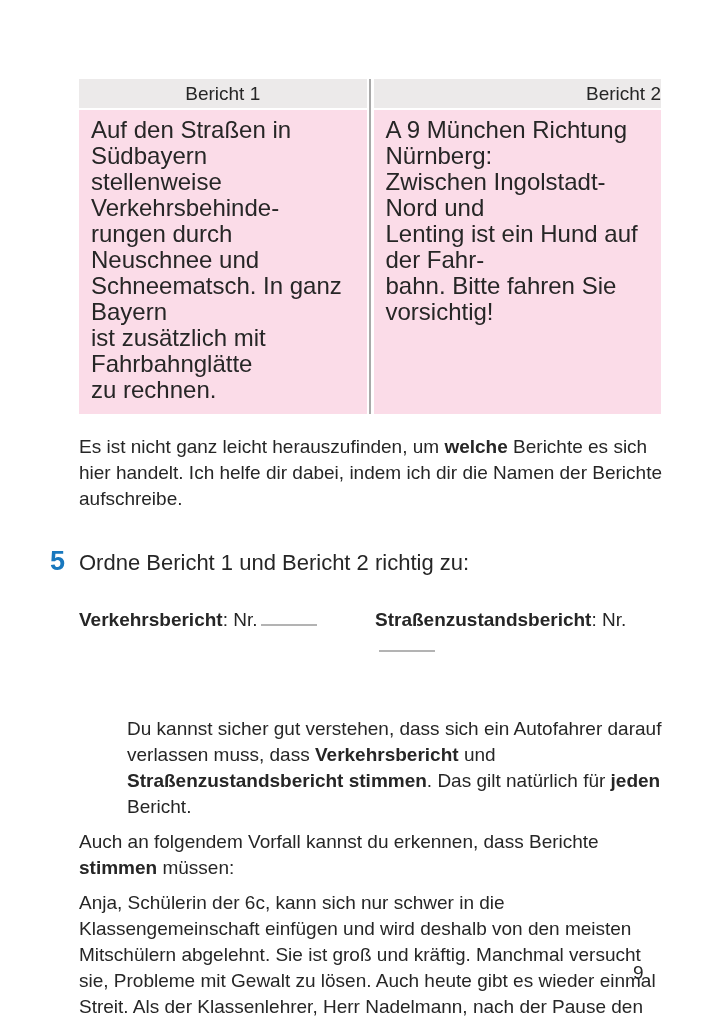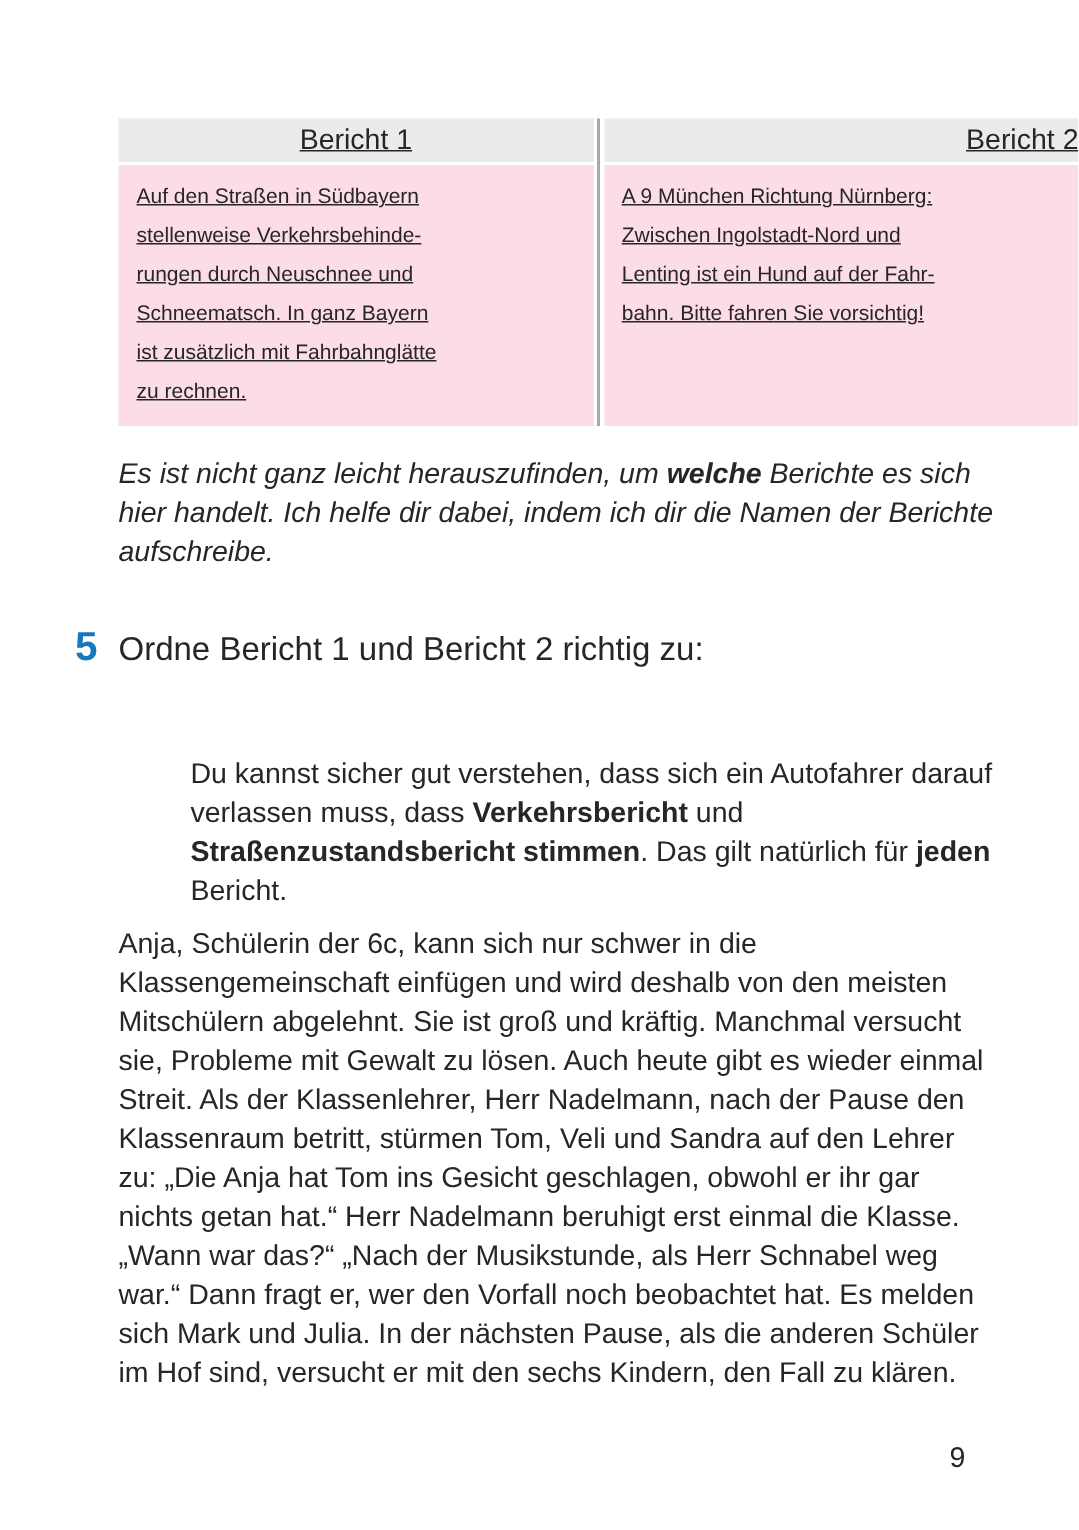--- a/index.html
+++ b/index.html
@@ -18,54 +18,53 @@
     top: 79px;
     width: 584px;
   }
 
   
   .btable {
     display: grid;
     grid-template-columns: 1fr 7px 1fr;
     grid-template-rows: 29px auto;
     row-gap: 2px;
-    width: 640px;
-    text-decoration: underline;
+    width: 582px;
   }
   .th {
     background: #eceaea;
     height: 29px;
     display: flex;
     align-items: center;
     justify-content: center;
     font-size: 19px;
   }
   .th-left  { grid-column: 1; grid-row: 1; }
   .th-right { grid-column: 3; grid-row: 1; justify-content: flex-end; }
   .td {
     background: #fbdce8;
     padding: 7px 16px 11px 12px;
-    font-size: 14px;
+    font-size: 24px;
     line-height: 26px;
     white-space: pre-line;
   }
   .td-left  { grid-column: 1; grid-row: 2; }
   .td-right { grid-column: 3; grid-row: 2; }
   .divider {
     grid-column: 2;
     grid-row: 1 / 3;
     display: flex;
     justify-content: center;
   }
   .divider .line { width: 2px; background: #a9a9a9; }
 
   
   p { margin: 0; font-size: 19px; line-height: 26px; }
   b { font-weight: bold; }
-  .p-intro    { margin-top: 20px; font-style: italic; }
+  .p-intro    { margin-top: 20px; }
   .p-verlassen{ margin-top: 57px; margin-left: 48px; }
   .p-vorfall  { margin-top: 9px; }
   .p-story    { margin-top: 9px; }
 
   
   .task {
     margin-top: 34px;
     display: flex;
     align-items: baseline;
   }
@@ -133,22 +132,31 @@
 bahn. Bitte fahren Sie vorsichtig!</div>
     </div>
 
     <p class="p-intro"><span>Es ist nicht ganz leicht herauszufinden, um </span><b>welche</b><span> Berichte es sich hier handelt. Ich helfe dir dabei, indem ich dir die Namen der Berichte aufschreibe.</span></p>
 
     <div class="task">
       <span class="task-num">5</span>
       <span class="task-text">Ordne Bericht 1 und Bericht 2 richtig zu:</span>
     </div>
 
+    <div class="assignment">
+      <div class="assign-item-1">
+        <b>Verkehrsbericht</b><span>: Nr.</span><span class="blank"></span>
+      </div>
+      <div class="assign-item-2">
+        <b>Straßenzustandsbericht</b><span>: Nr.</span><span class="blank"></span>
+      </div>
+    </div>
 
     <p class="p-verlassen"><span>Du kannst sicher gut verstehen, dass sich ein Autofahrer darauf verlassen muss, dass </span><b>Verkehrsbericht</b><span> und </span><b>Straßenzustandsbericht stimmen</b><span>. Das gilt natürlich für </span><b>jeden</b><span> Bericht.</span></p>
 
+    <p class="p-vorfall"><span>Auch an folgendem Vorfall kannst du erkennen, dass Berichte </span><b>stimmen</b><span> müssen:</span></p>
 
     <p class="p-story"><span>Anja, Schülerin der 6c, kann sich nur schwer in die Klassengemeinschaft einfügen und wird deshalb von den meisten Mitschülern abgelehnt. Sie ist groß und kräftig. Manchmal versucht sie, Probleme mit Gewalt zu lösen. Auch heute gibt es wieder einmal Streit. Als der Klassenlehrer, Herr Nadelmann, nach der Pause den Klassenraum betritt, stürmen Tom, Veli und Sandra auf den Lehrer zu: „Die Anja hat Tom ins Gesicht geschlagen, obwohl er ihr gar nichts getan hat.“ Herr Nadelmann beruhigt erst einmal die Klasse. „Wann war das?“ „Nach der Musikstunde, als Herr Schnabel weg war.“ Dann fragt er, wer den Vorfall noch beobachtet hat. Es melden sich Mark und Julia. In der nächsten Pause, als die anderen Schüler im Hof sind, versucht er mit den sechs Kindern, den Fall zu klären.</span></p>
 
   </div>
 
   <div class="page-number">9</div>
 </div>
 
 </body></html>

